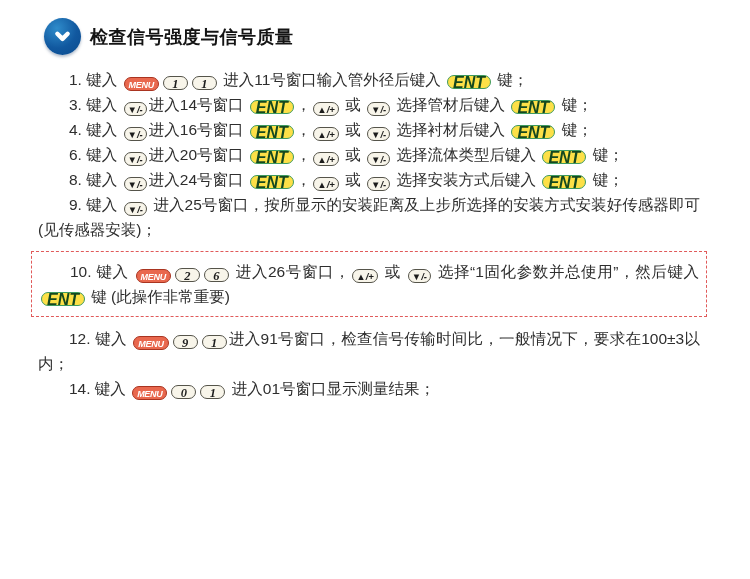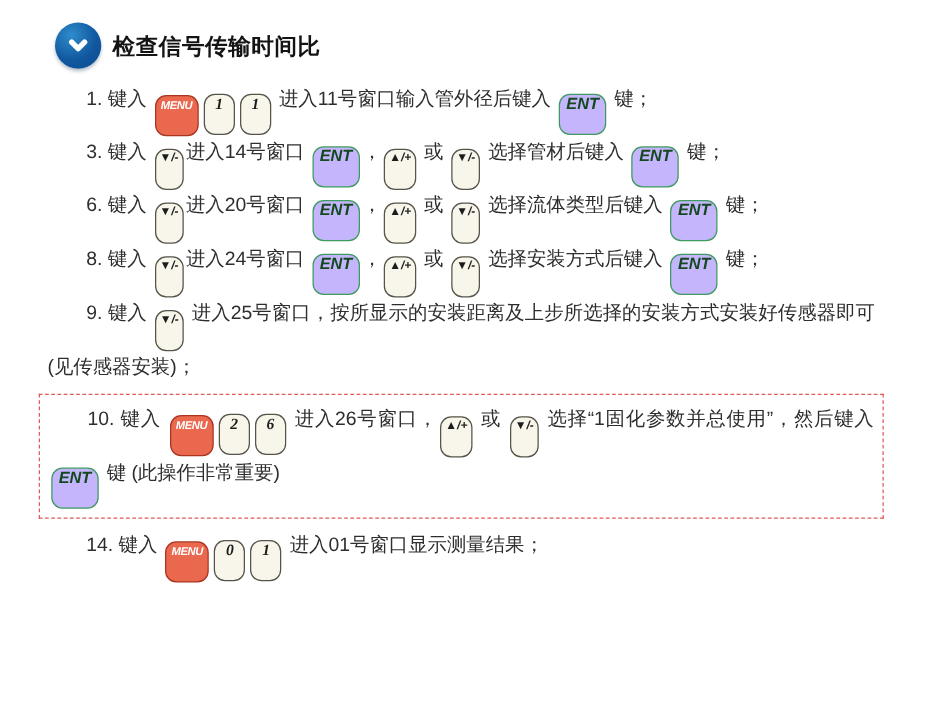--- a/index.html
+++ b/index.html
@@ -54,21 +54,21 @@
     text-indent: 2em;
   }
   .step.boxed {
     border: 1px dashed #e05a5a;
     margin: 9px -7px;
     padding: 7px 7px;
   }
   .key {
     display: inline-block;
     box-sizing: border-box;
-    height: 33px;
+    height: 14px;
     line-height: 14px;
     border-radius: 9px;
     font-style: italic;
     font-weight: bold;
     text-align: center;
     vertical-align: -3px;
     margin: 0 2px;
     padding: 0 5px;
     text-indent: 0;
     white-space: nowrap;
@@ -83,24 +83,24 @@
   }
   .key-digit {
     background: #f8f5ea;
     border: 1.5px solid #55544a;
     color: #1c1c1c;
     font-family: "Liberation Serif", serif;
     font-size: 12.5px;
     min-width: 25px;
   }
   .key-ent {
-    background: #c4b5fd;
+    background: #fde047;
     border: 1.5px solid #3e9a60;
     color: #14481f;
-    font-size: 13px;
+    font-size: 16px;
     padding: 0 5px;
   }
   .key-up, .key-down {
     background: #f8f5ea;
     border: 1.5px solid #55544a;
     color: #1c1c1c;
     font-style: italic;
     font-size: 9.5px;
     padding: 0 3px;
   }
@@ -108,24 +108,26 @@
 </head>
 <body>
 
 <div class="page">
   <div class="header">
     <span class="icon-circle">
       <svg width="19" height="19" viewBox="0 0 24 24" aria-hidden="true">
         <path d="M5.5 8.5 L12 15 L18.5 8.5" fill="none" stroke="#ffffff" stroke-width="5.5" stroke-linecap="round" stroke-linejoin="round"></path>
       </svg>
     </span>
-    <h1 class="title">检查信号传输时间比</h1>
+    <h1 class="title">检查信号强度与信号质量</h1>
   </div>
   <div class="content">
       <p class="step">1. 键入 <span class="key key-menu">MENU</span><span class="key key-digit">1</span><span class="key key-digit">1</span> 进入11号窗口输入管外径后键入 <span class="key key-ent">ENT</span> 键；</p>
       <p class="step">3. 键入 <span class="key key-down">▼/-</span>进入14号窗口 <span class="key key-ent">ENT</span>，<span class="key key-up">▲/+</span> 或 <span class="key key-down">▼/-</span> 选择管材后键入 <span class="key key-ent">ENT</span> 键；</p>
+      <p class="step">4. 键入 <span class="key key-down">▼/-</span>进入16号窗口 <span class="key key-ent">ENT</span>，<span class="key key-up">▲/+</span> 或 <span class="key key-down">▼/-</span> 选择衬材后键入 <span class="key key-ent">ENT</span> 键；</p>
       <p class="step">6. 键入 <span class="key key-down">▼/-</span>进入20号窗口 <span class="key key-ent">ENT</span>，<span class="key key-up">▲/+</span> 或 <span class="key key-down">▼/-</span> 选择流体类型后键入 <span class="key key-ent">ENT</span> 键；</p>
       <p class="step">8. 键入 <span class="key key-down">▼/-</span>进入24号窗口 <span class="key key-ent">ENT</span>，<span class="key key-up">▲/+</span> 或 <span class="key key-down">▼/-</span> 选择安装方式后键入 <span class="key key-ent">ENT</span> 键；</p>
       <p class="step">9. 键入 <span class="key key-down">▼/-</span> 进入25号窗口，按所显示的安装距离及上步所选择的安装方式安装好传感器即可(见传感器安装)；</p>
       <p class="step boxed">10. 键入 <span class="key key-menu">MENU</span><span class="key key-digit">2</span><span class="key key-digit">6</span> 进入26号窗口，<span class="key key-up">▲/+</span> 或 <span class="key key-down">▼/-</span> 选择“1固化参数并总使用”，然后键入 <span class="key key-ent">ENT</span> 键 (此操作非常重要)</p>
+      <p class="step">12. 键入 <span class="key key-menu">MENU</span><span class="key key-digit">9</span><span class="key key-digit">1</span>进入91号窗口，检查信号传输时间比，一般情况下，要求在100±3以内；</p>
       <p class="step">14. 键入 <span class="key key-menu">MENU</span><span class="key key-digit">0</span><span class="key key-digit">1</span> 进入01号窗口显示测量结果；</p>
     </div>
 </div>
 
 </body></html>

